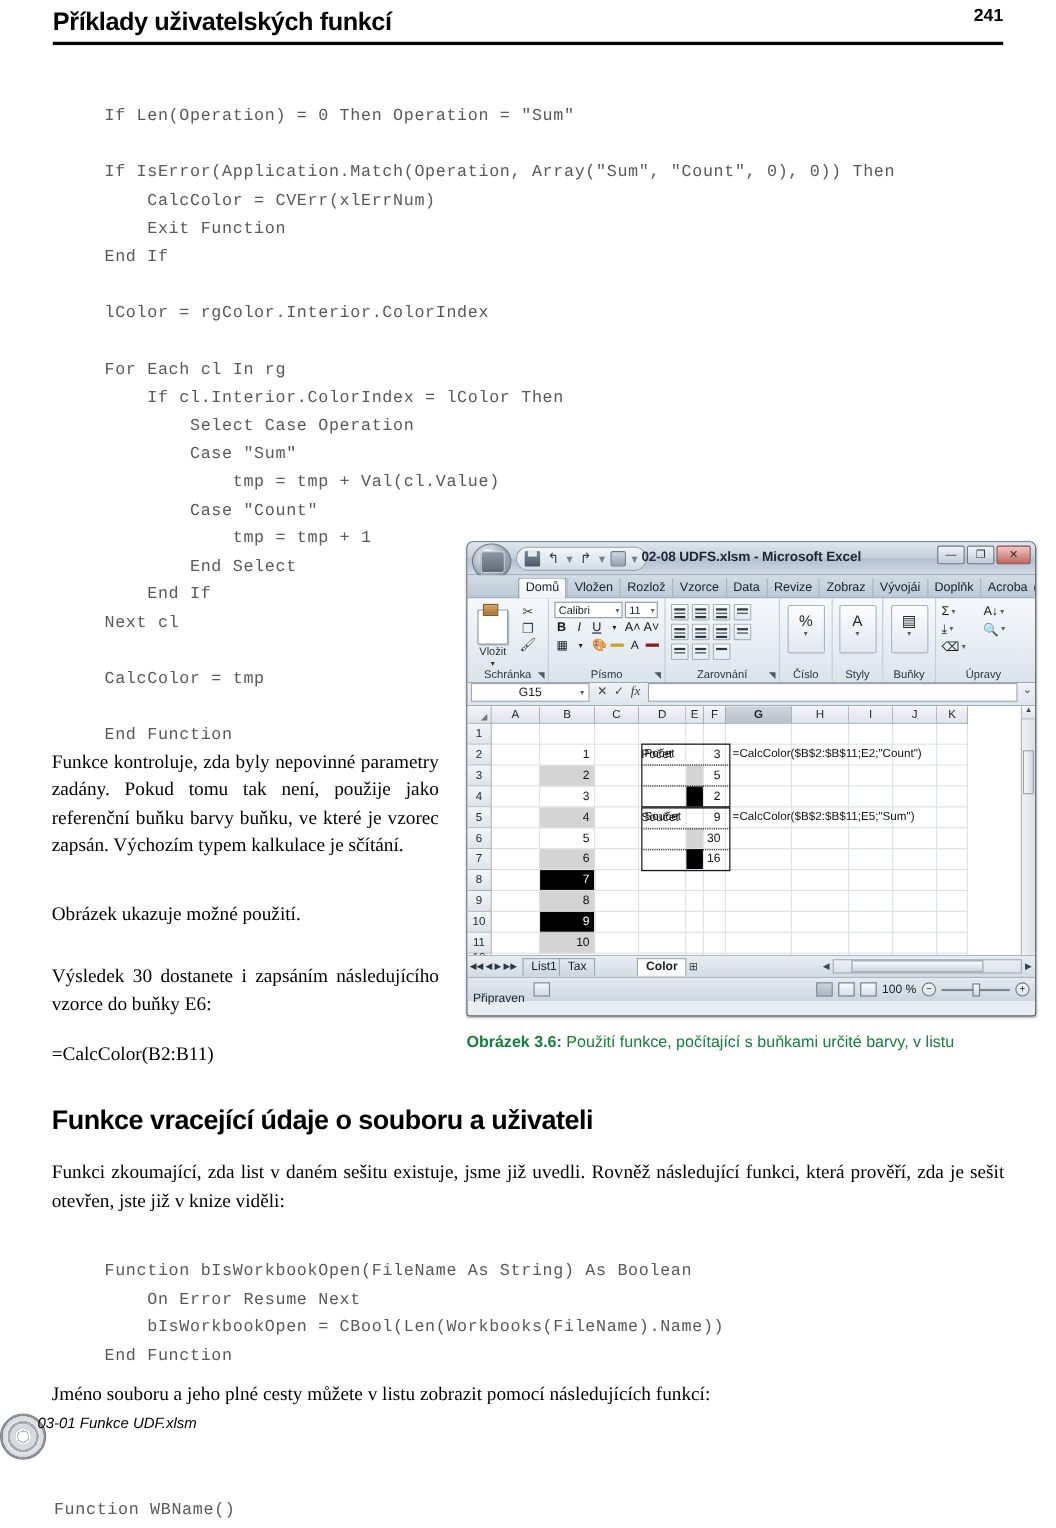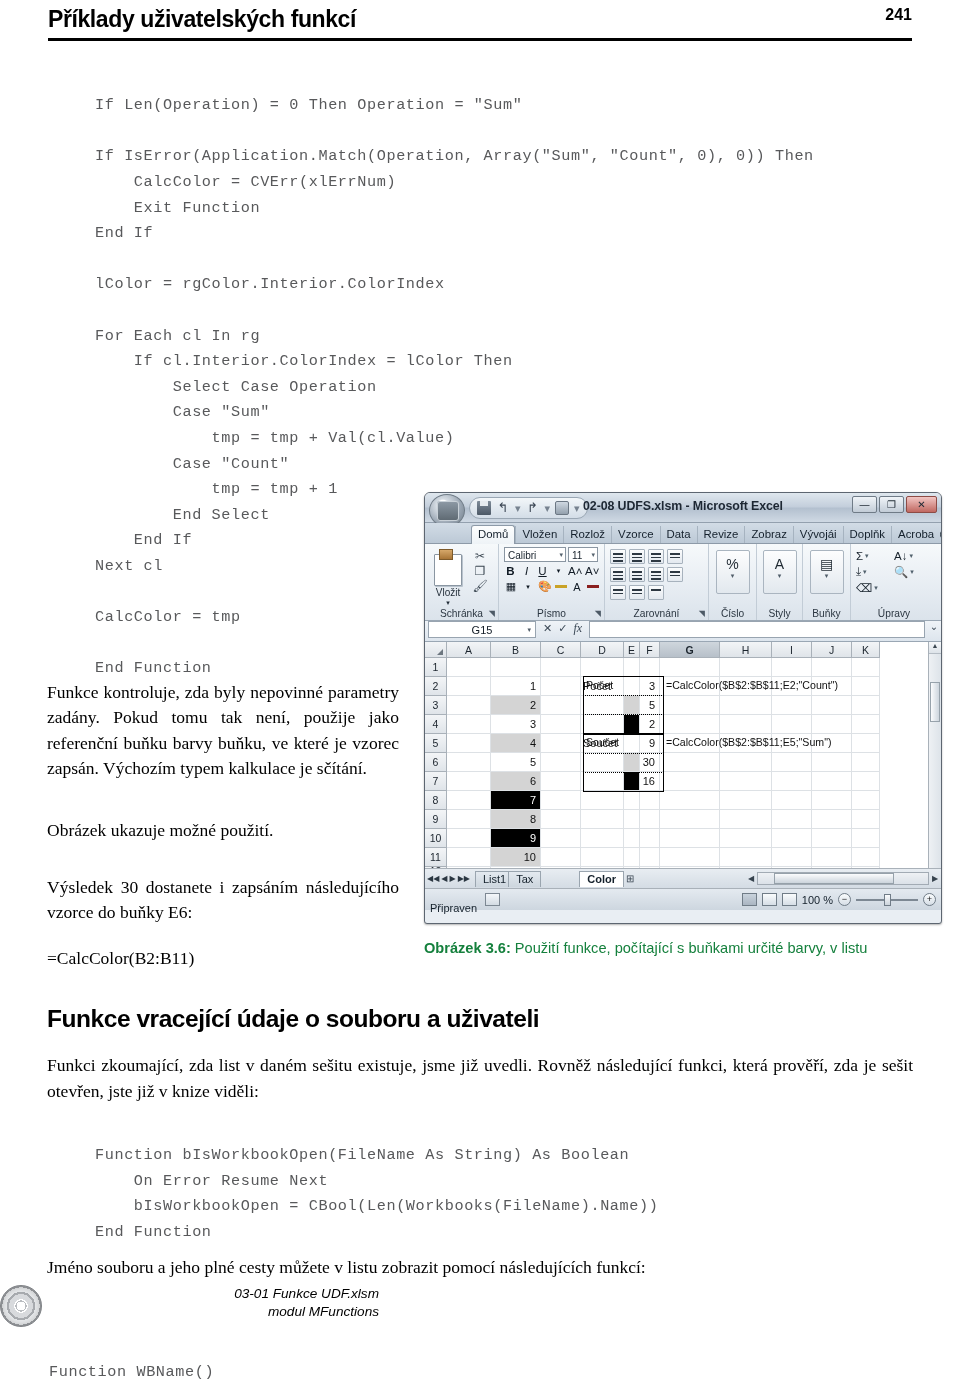--- a/index.html
+++ b/index.html
@@ -84,23 +84,23 @@
     position:absolute; left:47px; width:866px;
     font-family:"Liberation Serif", serif;
     font-size:17.5px; line-height:26px; color:#000;
     text-align:justify;
   }
   #para-4 { top:1052px; }
   #para-5 { top:1254px; }
 
   
   #cd-note {
-    position:absolute; left:49px; top:1285px; width:330px;
+    position:absolute; left:34px; top:1285px; width:330px;
     font-family:"Liberation Sans", sans-serif;
-    font-style:italic; font-size:13.6px; line-height:17.5px; color:#000;text-align:right;
+    font-style:italic; font-size:13.6px; line-height:17.5px; color:#000;
   }
   #cd-icon {
     position:absolute; left:0px; top:1285px; width:44px; height:44px;
   }
   #cd-icon .disc {
     width:42px; height:42px; border-radius:50%;
     background:
       radial-gradient(circle at 50% 50%, #ffffff 0 16%, #b9bcc0 16% 20%, #ffffff 20% 24%,
         #d8dadd 24% 42%, #a8abaf 42% 50%, #e6e8ea 50% 66%, #9ea1a5 66% 78%,
         #cfd2d5 78% 92%, #8e9195 92% 100%);
@@ -886,17 +886,16 @@
     bIsWorkbookOpen = CBool(Len(Workbooks(FileName).Name))
 End Function</pre>
 
 <div class="fullpara" id="para-5">Jméno souboru a jeho plné cesty můžete v listu zobrazit pomocí následujících funkcí:</div>
 
 <div id="cd-icon">
     <div class="disc"></div>
   </div>
 <div id="cd-note">
   <div>03-01 Funkce UDF.xlsm</div>
-  <div>modul MFunctions</div>
 </div>
 
 <pre class="code" id="code-block-3">Function WBName()
     WBName = ThisWorkbook.Name</pre>
 
 </body></html>

